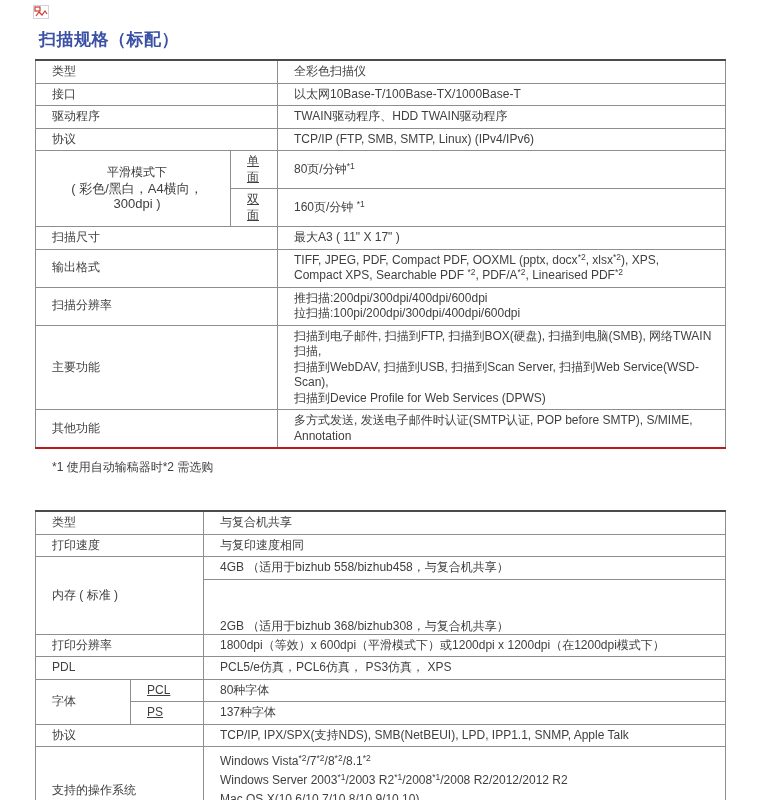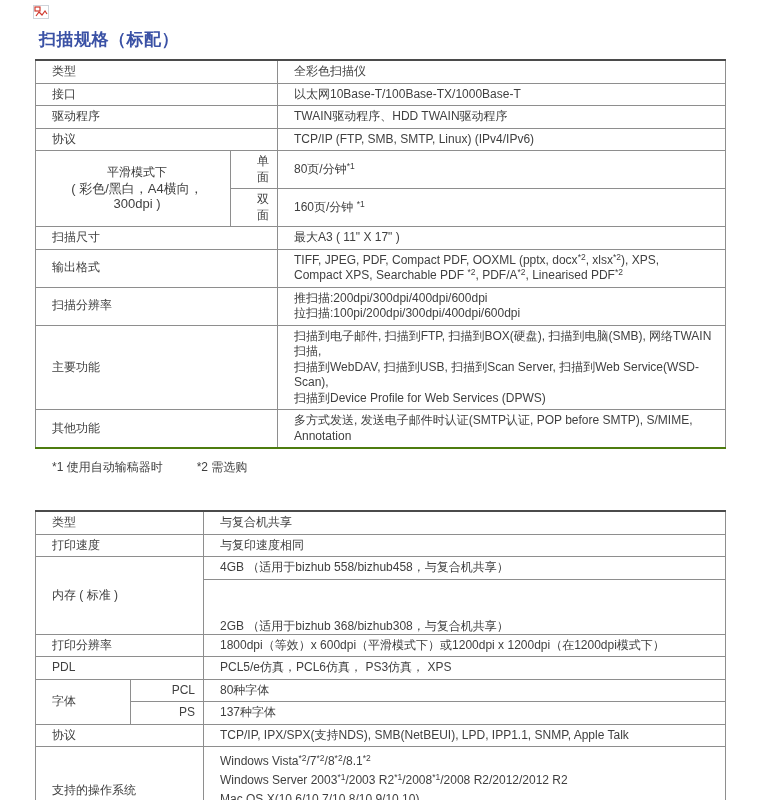--- a/index.html
+++ b/index.html
@@ -22,47 +22,47 @@
 
   h2.sec-title{
     margin:0 0 8px 4px;
     font-size:17px;line-height:22px;font-weight:bold;color:#3a51a5;
     letter-spacing:0.5px;
   }
   .sec2{margin-top:34px;}
 
   table.spec{
     border-collapse:collapse;table-layout:fixed;width:690px;
-    border-top:2px solid #4b4b4b;border-bottom:2px solid #4d7c0f;
+    border-top:2px solid #4b4b4b;border-bottom:2px solid #b91c1c;
     font-size:12px;
   }
   table.spec td{
     border:1px solid #8e8e8e;
     padding:3px 8px 3px 16px;
     vertical-align:middle;
     line-height:15.5px;
     color:#3f3f3f;
   }
   td.lbl{font-weight:normal;}
   td.v{padding-left:10px;white-space:pre-line;}
-  td.sub{text-align:right;padding:3px 2px;}
+  td.sub{text-align:left;padding:3px 2px;text-decoration:underline;}
   td.speed-lbl{text-align:center;padding-left:2px;padding-right:2px;}
   td.speed-lbl .l2{font-size:13px;}
   tr.os-row td{line-height:19px;padding-top:5px;padding-bottom:5px;}
 
   
   tr.clip-row td{padding-top:1px;padding-bottom:0;height:16px;}
   tr.clip-row td .cv{max-height:15px;overflow:hidden;line-height:15.5px;margin-top:38px;}
 
   sup{font-size:8.5px;line-height:0;vertical-align:4px;}
 
   .footnotes{
     margin:10px 0 0 17px;font-size:12px;color:#3f3f3f;
   }
-  .footnotes .fn1{margin-right:34px;}
+  .footnotes .fn1{}
 
   
   .scan-c1{width:195px;} .scan-c2{width:47px;} .scan-c3{width:448px;}
   
   .prn-c1{width:95px;} .prn-c2{width:73px;} .prn-c3{width:522px;}
 </style>
 </head>
 <body>
 
 <div class="page">

